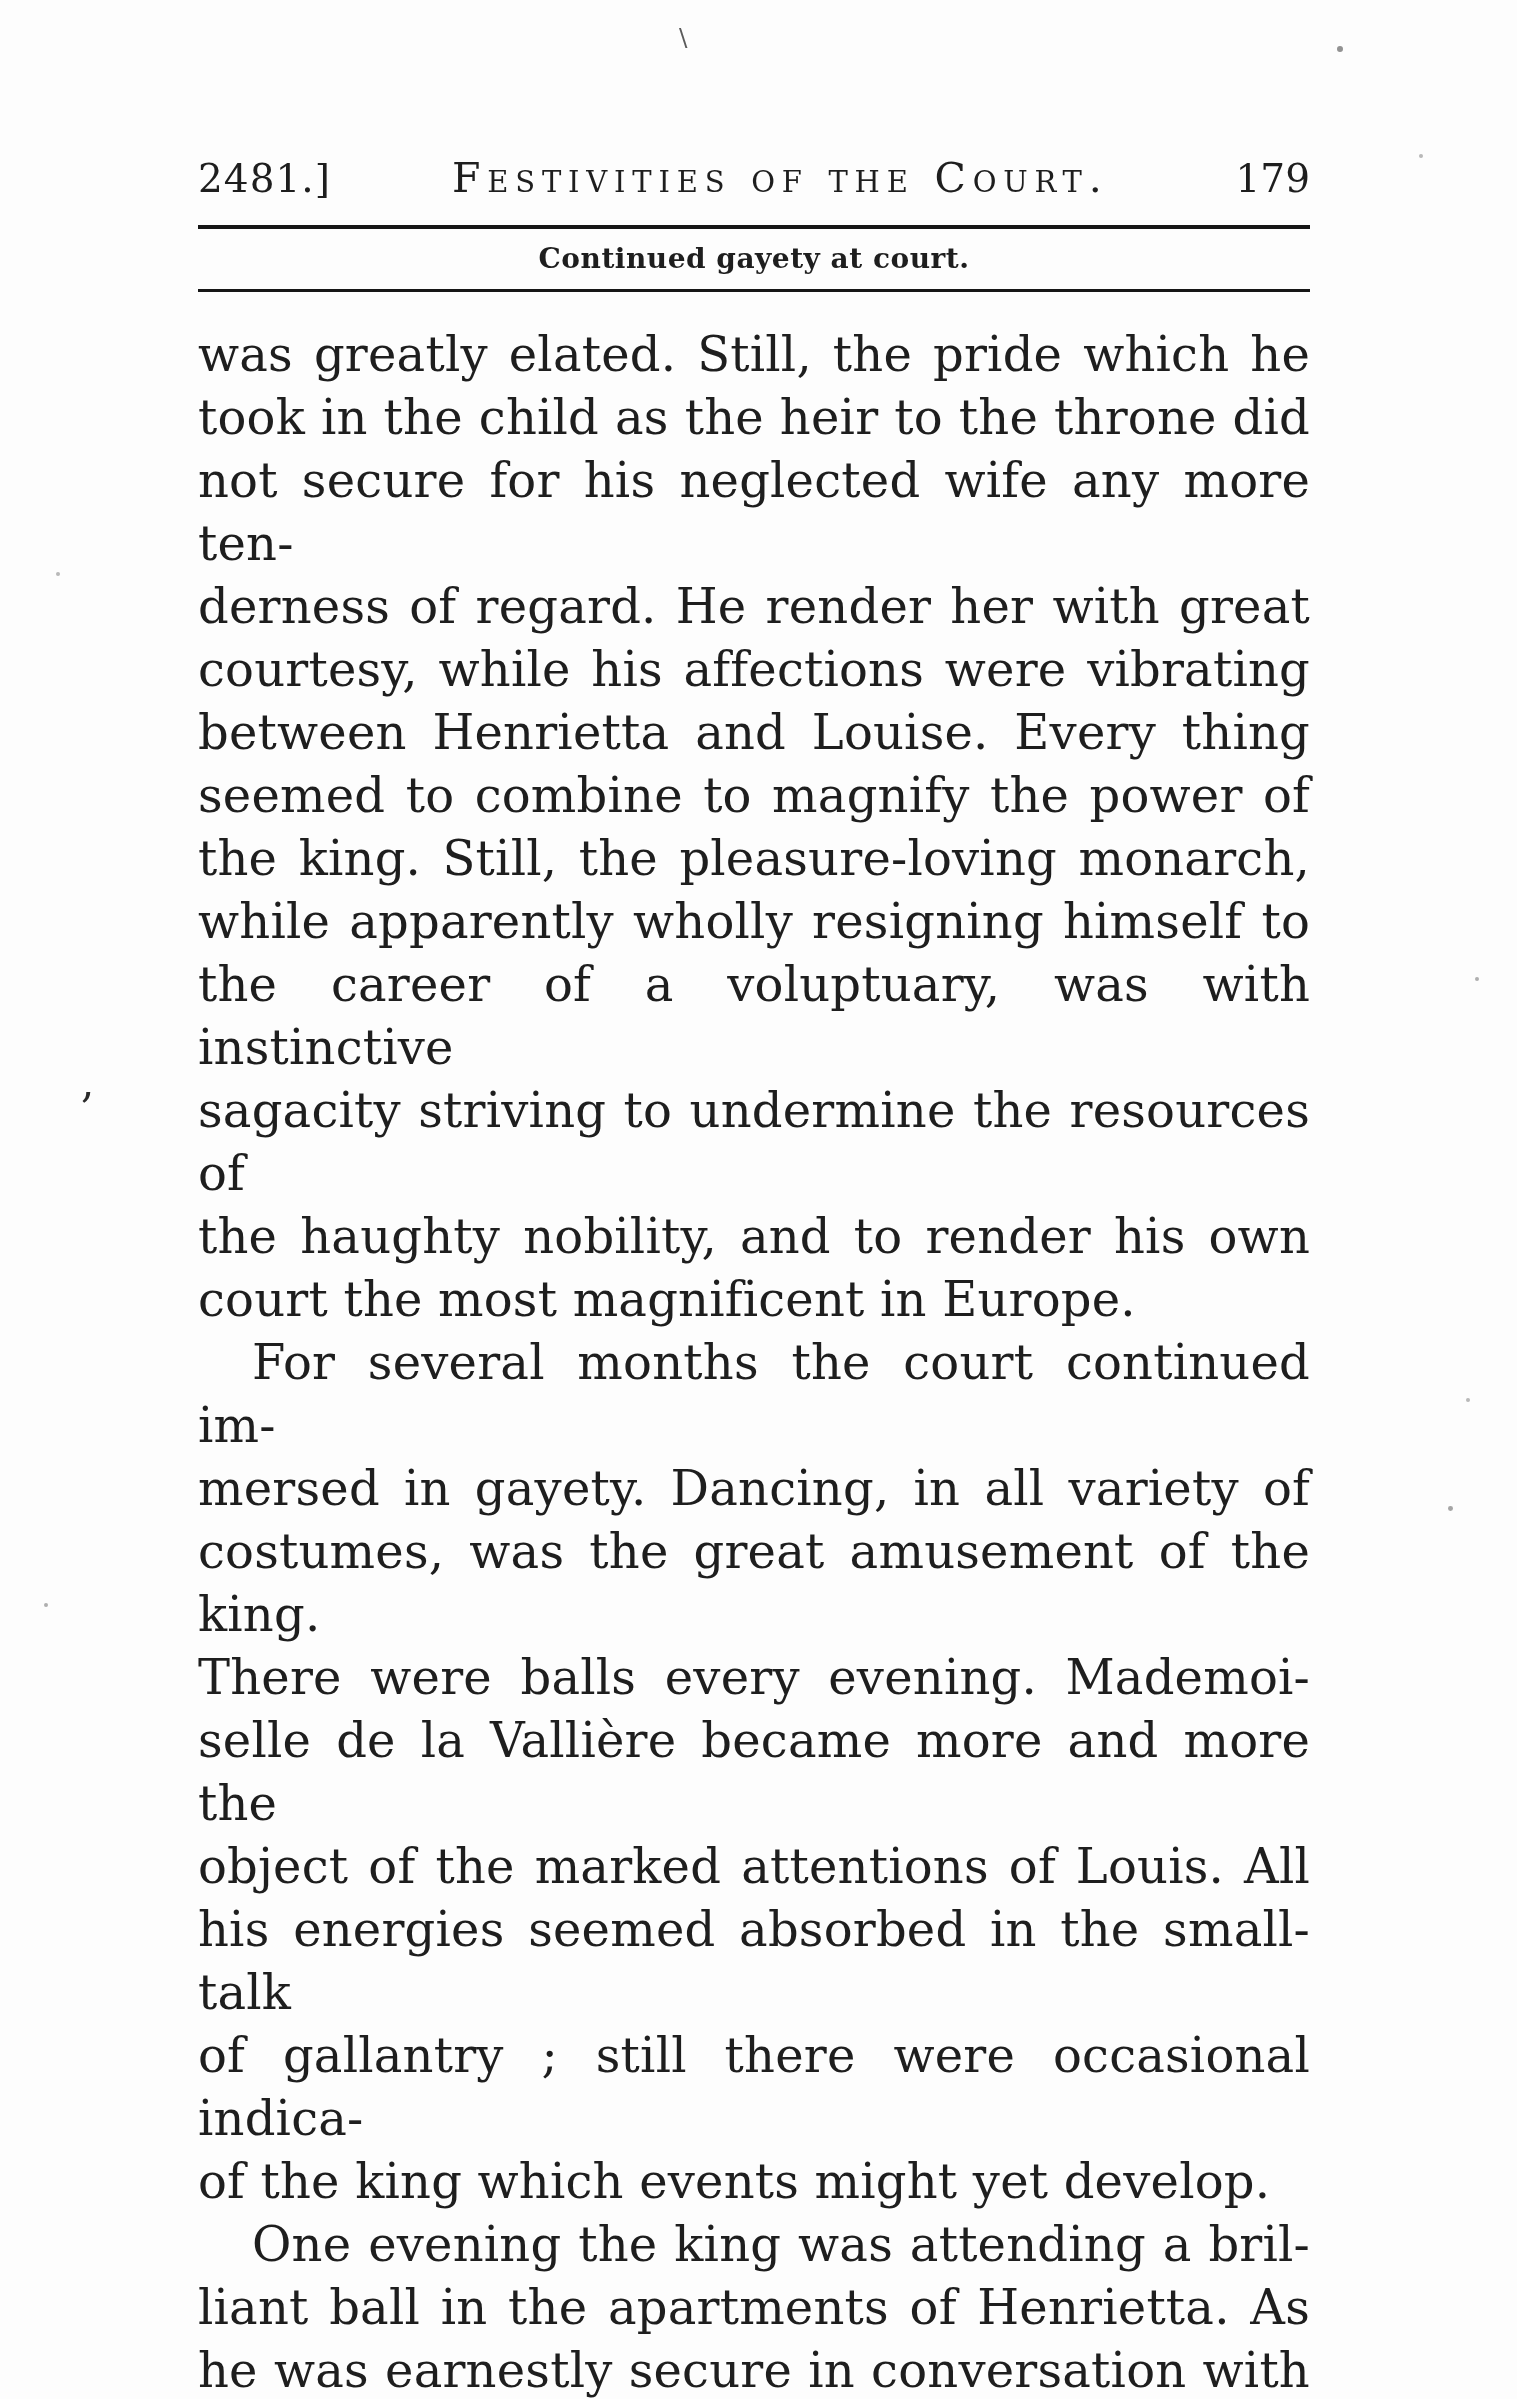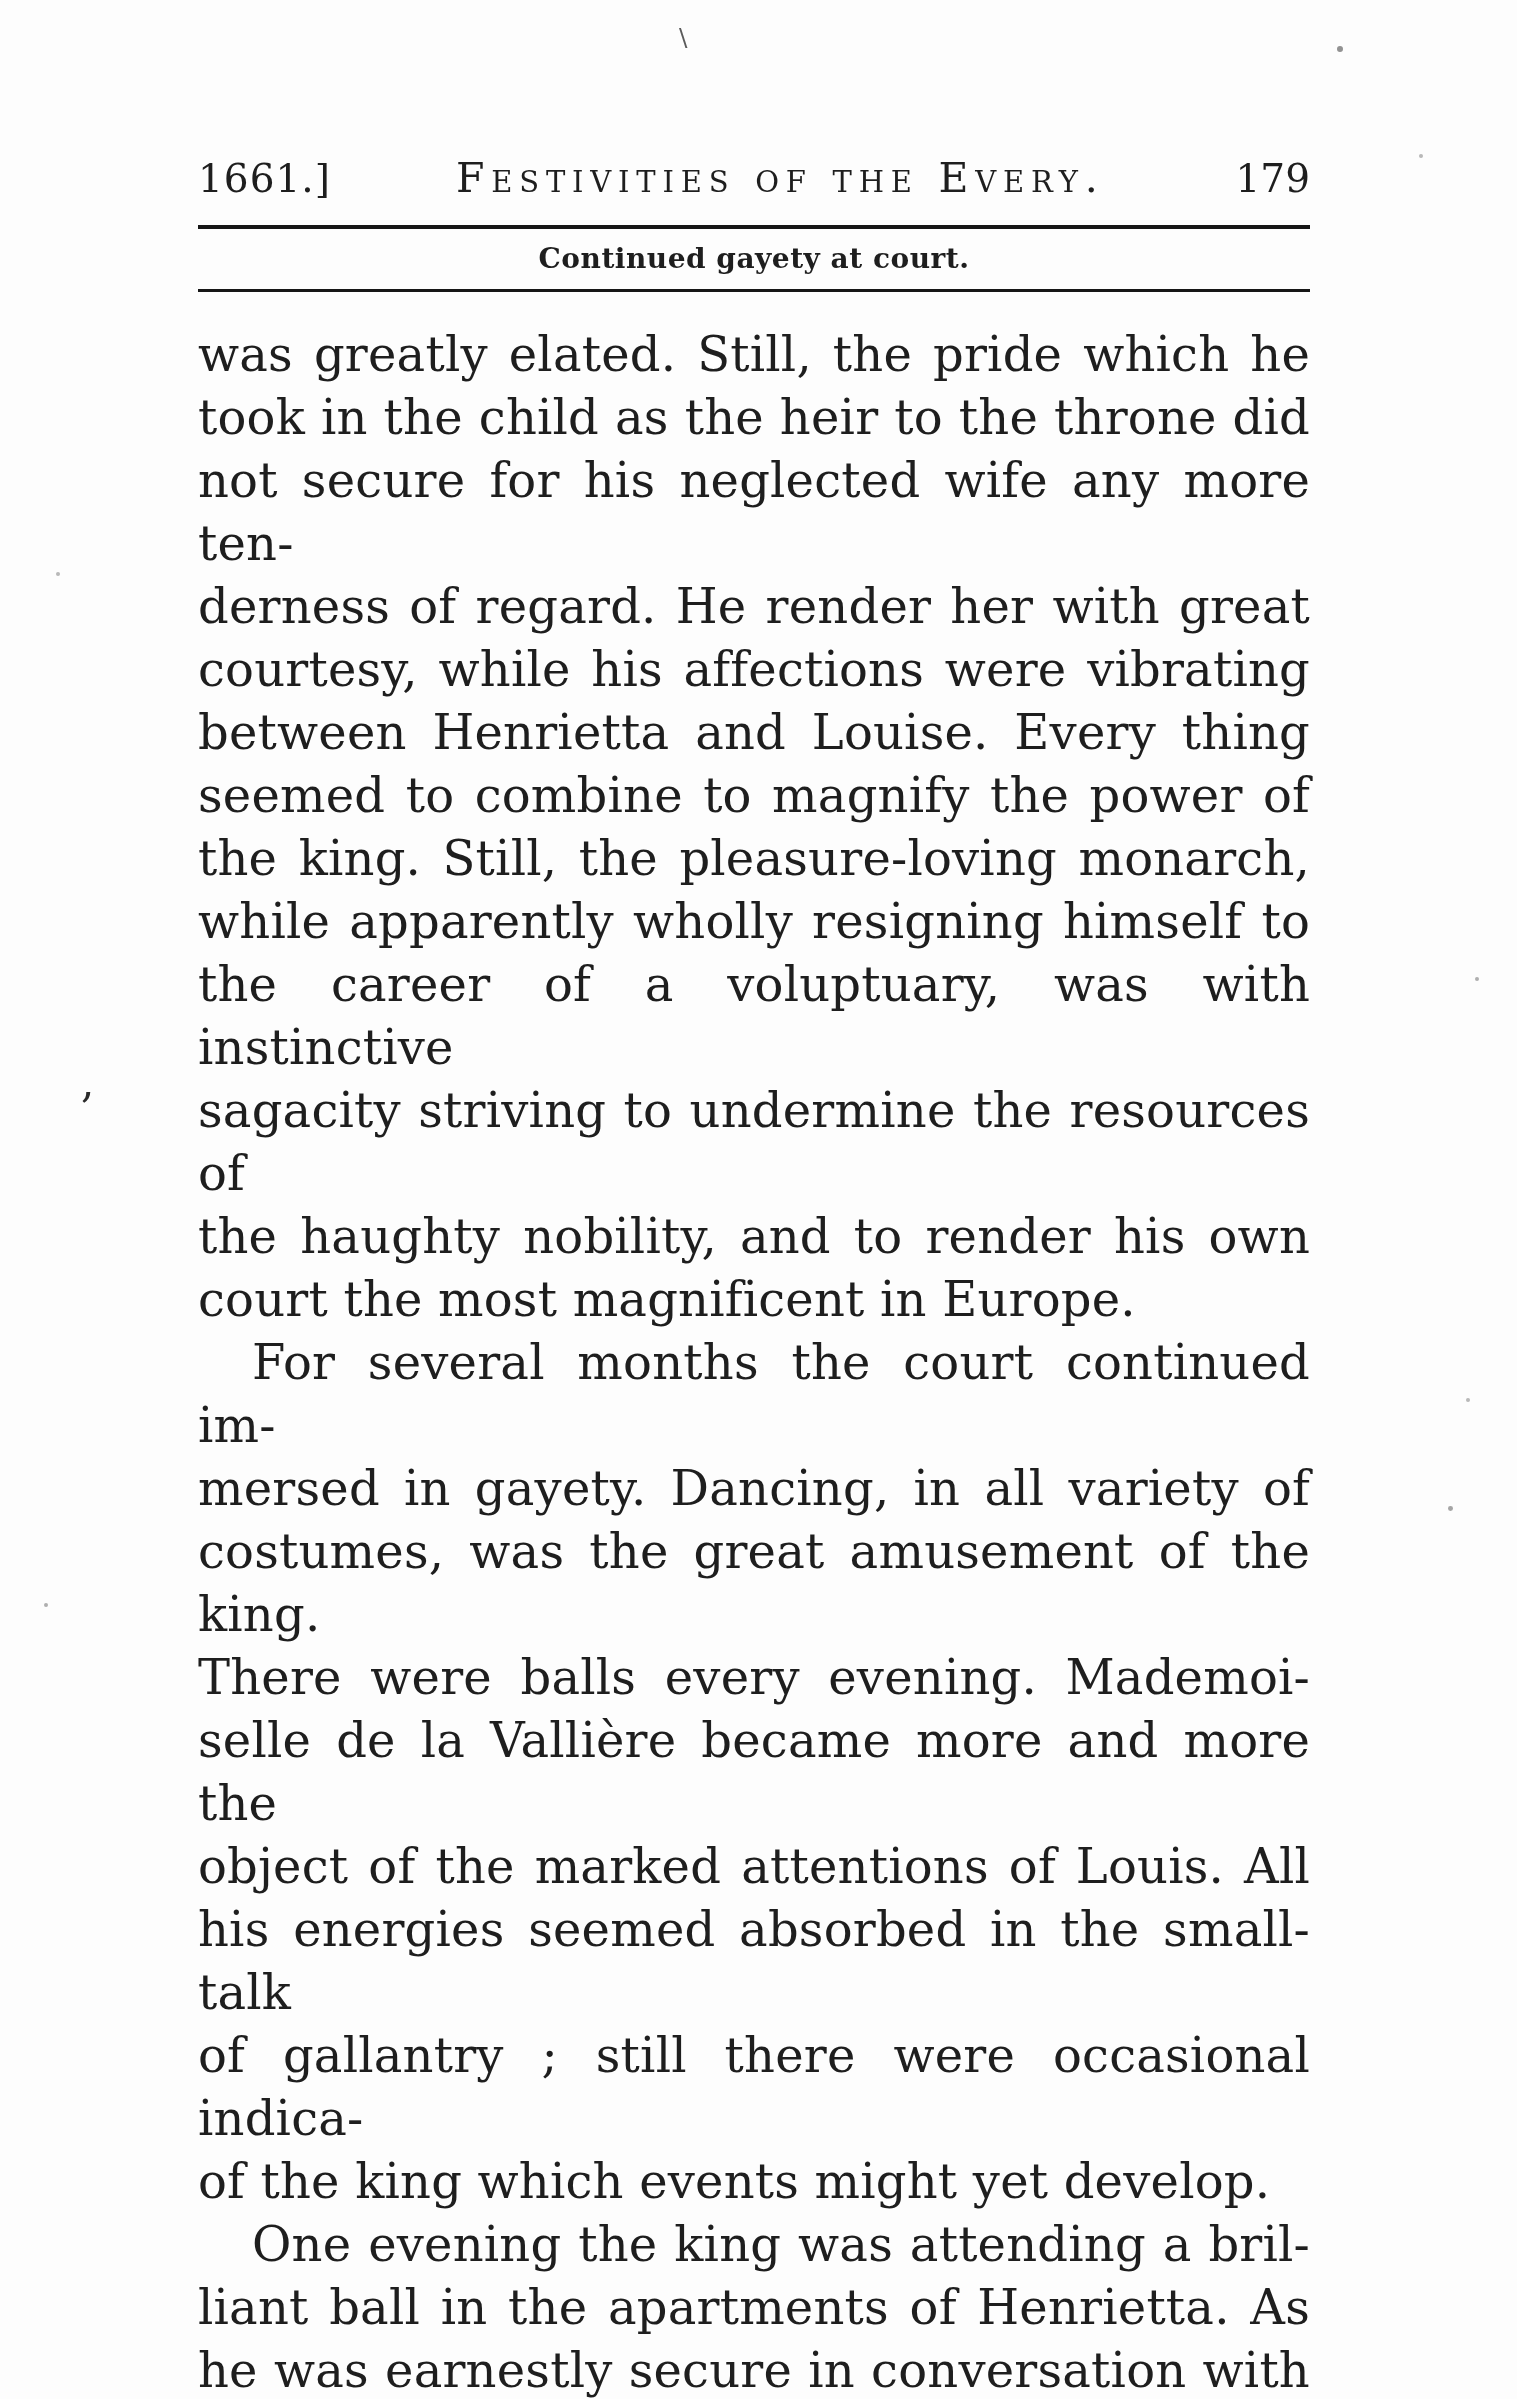--- a/index.html
+++ b/index.html
@@ -101,22 +101,22 @@
     font-size: 25px;
     color: #333;
   }
 </style>
 </head>
 <body>
 
 <div class="page">
 
   <div class="header">
-    <span class="year">1661.]</span>
-    <span class="title">Festivities of the Every.</span>
+    <span class="year">2481.]</span>
+    <span class="title">Festivities of the Court.</span>
     <span class="pageno">179</span>
   </div>
 
   <div class="rule thick"></div>
 
   <div class="subheader">Continued gayety at court.</div>
 
   <div class="rule thin"></div>
 
   <div class="body">

